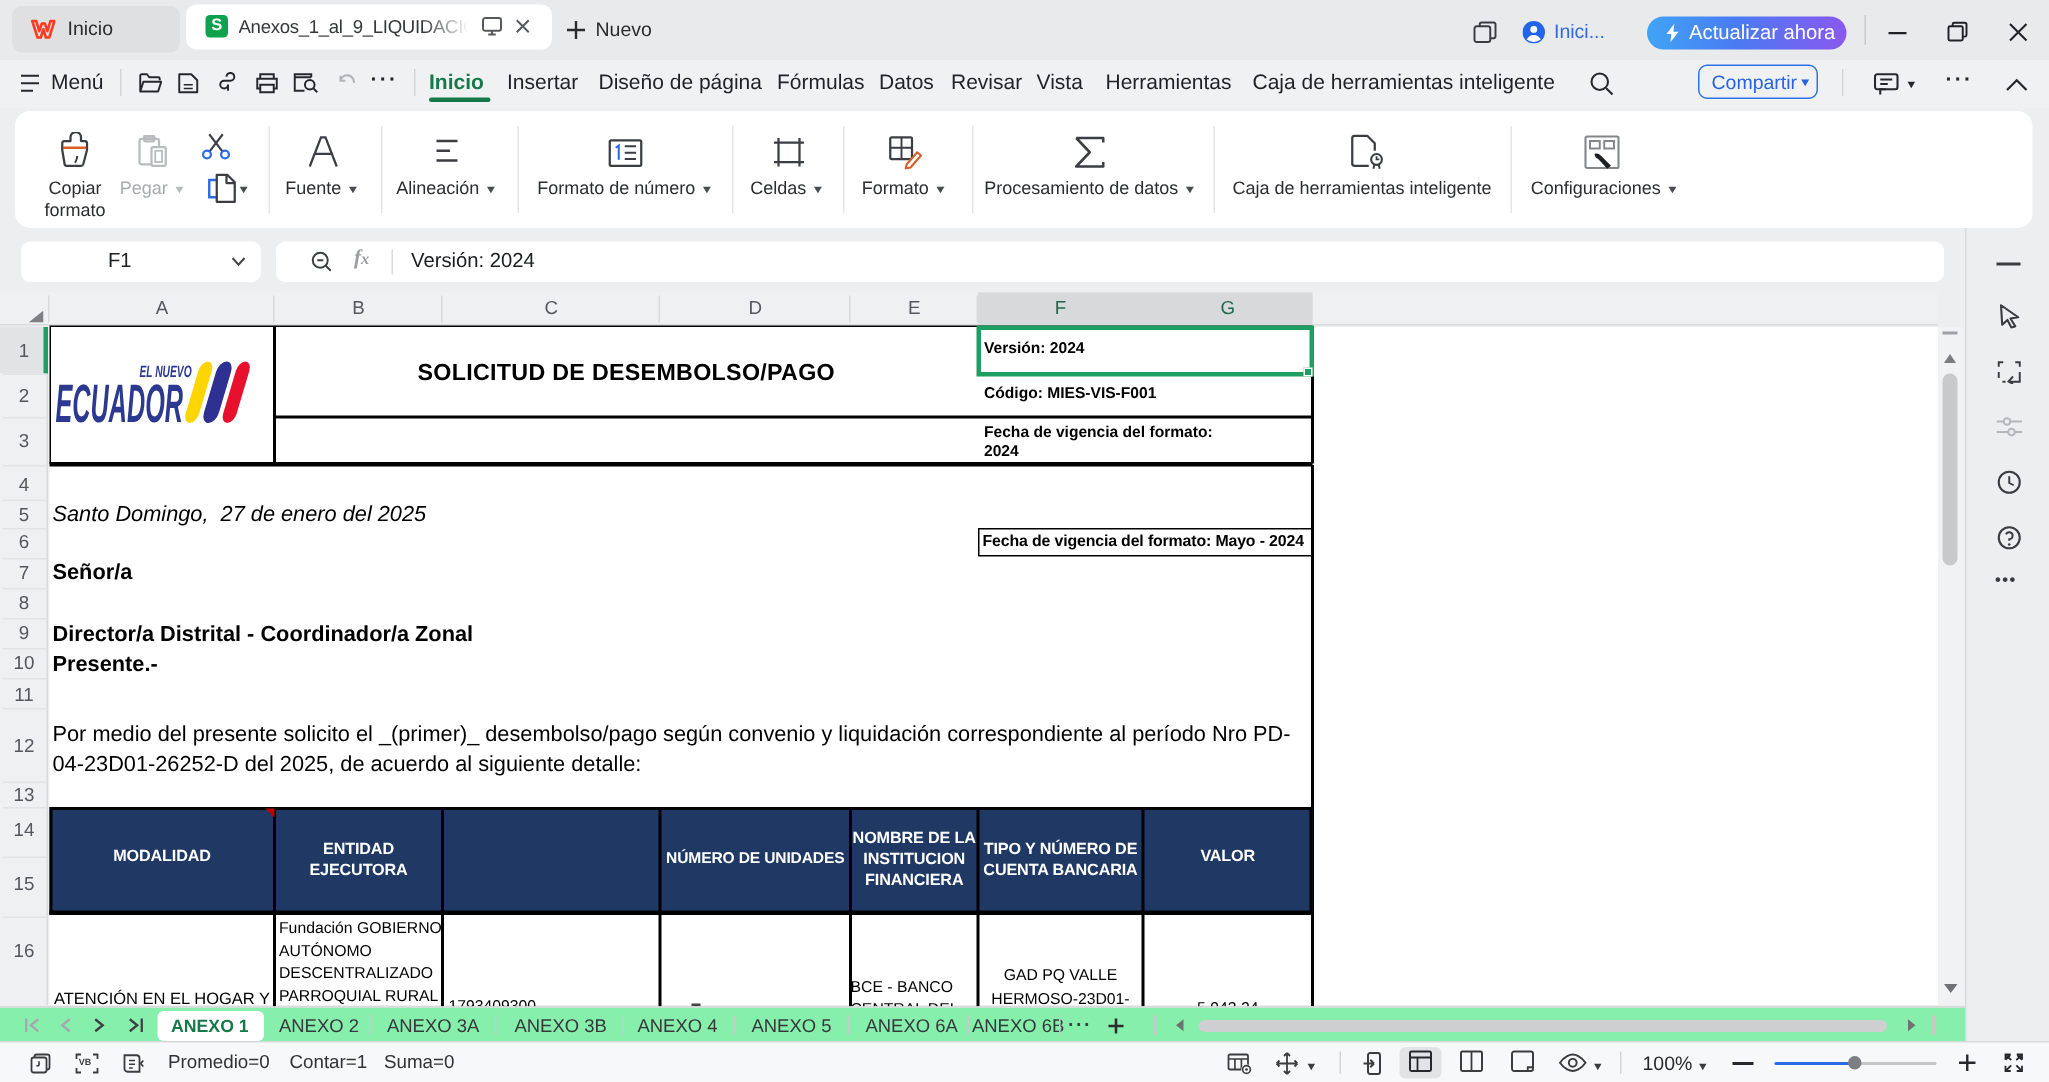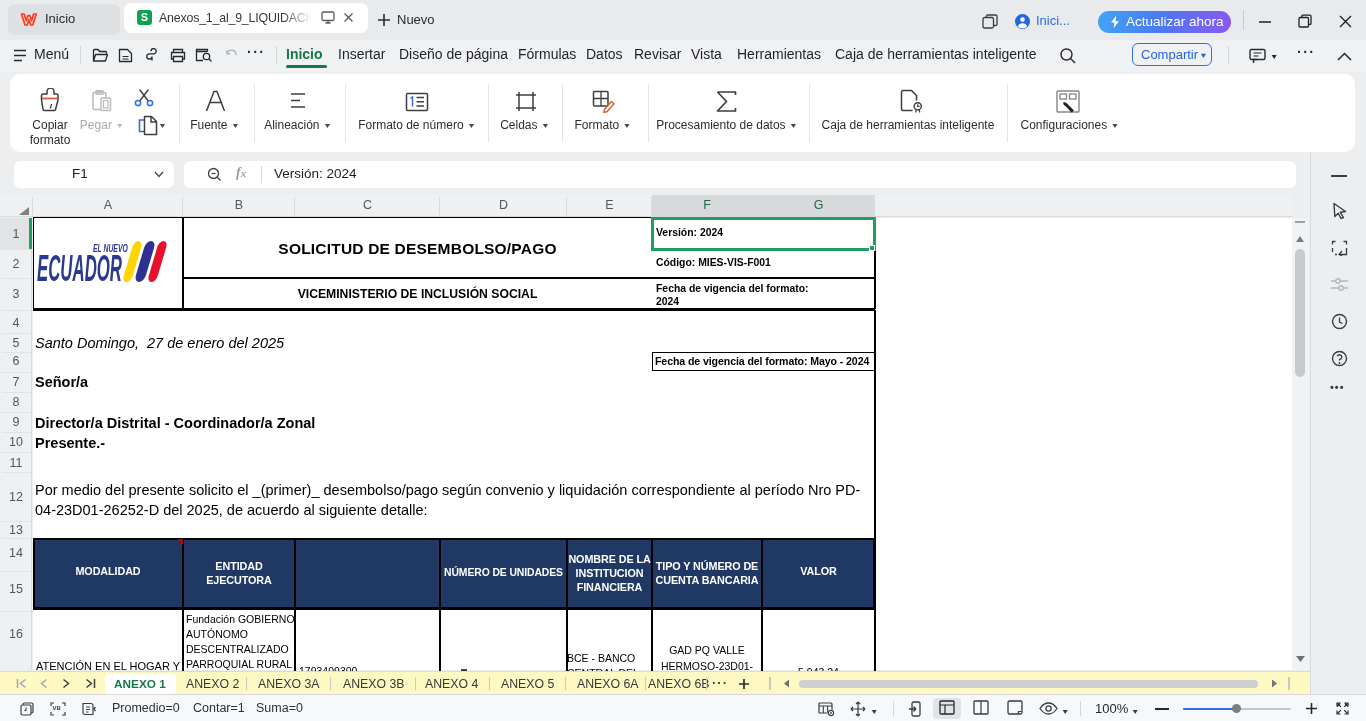--- a/index.html
+++ b/index.html
@@ -31,21 +31,21 @@
   .rownum { position:absolute; width:32px; font-size:12.5px; line-height:16px; color:#54575B; text-align:center; }
   .rline { position:absolute; left:2px; width:29px; height:1px; background:#E2E3E5; }
   #gridbody { left:33px; top:218px; width:1259px; height:452px; background:#FFFFFF; }
   .cellt { position:absolute; white-space:nowrap; color:#000; }
   .bb { position:absolute; background:#000; }
   .thead { color:#fff; font-weight:bold; font-size:10.8px; line-height:13.8px; text-align:center; letter-spacing:-0.1px; }
   
   #vscroll { left:1292px; top:218px; width:17px; height:452px; background:#F1F2F3; }
   #sidebar { left:1310px; top:152px; width:56px; height:542px; background:#EDEEEF; border-left:1px solid #D9DADC; }
   
-  #tabbar { left:0; top:671px; width:1310px; height:23px; background:#fef9c3; border-top:1px solid #D9DADB; }
+  #tabbar { left:0; top:671px; width:1310px; height:23px; background:#86efac; border-top:1px solid #D9DADB; }
   .sheettab { position:absolute; top:4.5px; font-size:12.3px; color:#36383B; white-space:nowrap; }
   .tsep { position:absolute; top:5px; width:1px; height:13px; background:#C9CACD; }
   
   #statusbar { left:0; top:694px; width:1366px; height:27px; background:#F7F8F9; border-top:1px solid #D8D9DB; }
   .stext { position:absolute; top:6px; font-size:12.5px; color:#303235; }
 </style>
 </head>
 <body>
 <div class="abs" id="titlebar">
   <div class="abs" id="tab-inicio">
@@ -279,21 +279,20 @@
   <div class="abs" style="left:153.3px;top:241px;width:9.4px;height:41px;background:#E8112D;border-radius:5px/7px;transform:skewX(-16.5deg)"></div>
 
   <div class="bb" style="left:33px;top:217px;width:842px;height:1px"></div>
   <div class="bb" style="left:33px;top:218px;width:1px;height:91px"></div>
   <div class="bb" style="left:182px;top:218px;width:2px;height:91px"></div>
   <div class="bb" style="left:183px;top:277px;width:692px;height:2px"></div>
   <div class="bb" style="left:873.5px;top:218px;width:2px;height:91px"></div>
   <div class="bb" style="left:33px;top:308px;width:842px;height:2.5px"></div>
 
   <div class="cellt" style="left:183px;top:240px;width:469px;text-align:center;font-weight:bold;font-size:15.5px;letter-spacing:0.2px">SOLICITUD DE DESEMBOLSO/PAGO</div>
-  <div class="cellt" style="left:183px;top:287px;width:469px;text-align:center;font-weight:bold;font-size:12.2px">VICEMINISTERIO DE INCLUSIÓN SOCIAL</div>
   <div class="cellt" style="left:656px;top:226.5px;font-weight:bold;font-size:10.4px">Versión: 2024</div>
   <div class="cellt" style="left:656px;top:256.5px;font-weight:bold;font-size:10.4px">Código: MIES-VIS-F001</div>
   <div class="cellt" style="left:656px;top:281.5px;font-weight:bold;font-size:10.4px;line-height:13.4px">Fecha de vigencia del formato:<br>2024</div>
 
   <div class="abs" style="left:651px;top:217px;width:224.5px;height:34px;border:3px solid #1E9E62"></div>
   <div class="abs" style="left:869px;top:245px;width:6px;height:6px;background:#1E9E62;border:1px solid #fff"></div>
 
   <div class="cellt" style="left:35px;top:335px;font-style:italic;font-size:14.5px">Santo Domingo,&nbsp; 27 de enero del 2025</div>
   <div class="abs" style="left:652px;top:352px;width:223px;height:19px;border:1.5px solid #000"></div>
   <div class="cellt" style="left:655px;top:355px;font-weight:bold;font-size:10.6px;letter-spacing:-0.1px">Fecha de vigencia del formato: Mayo - 2024</div>

